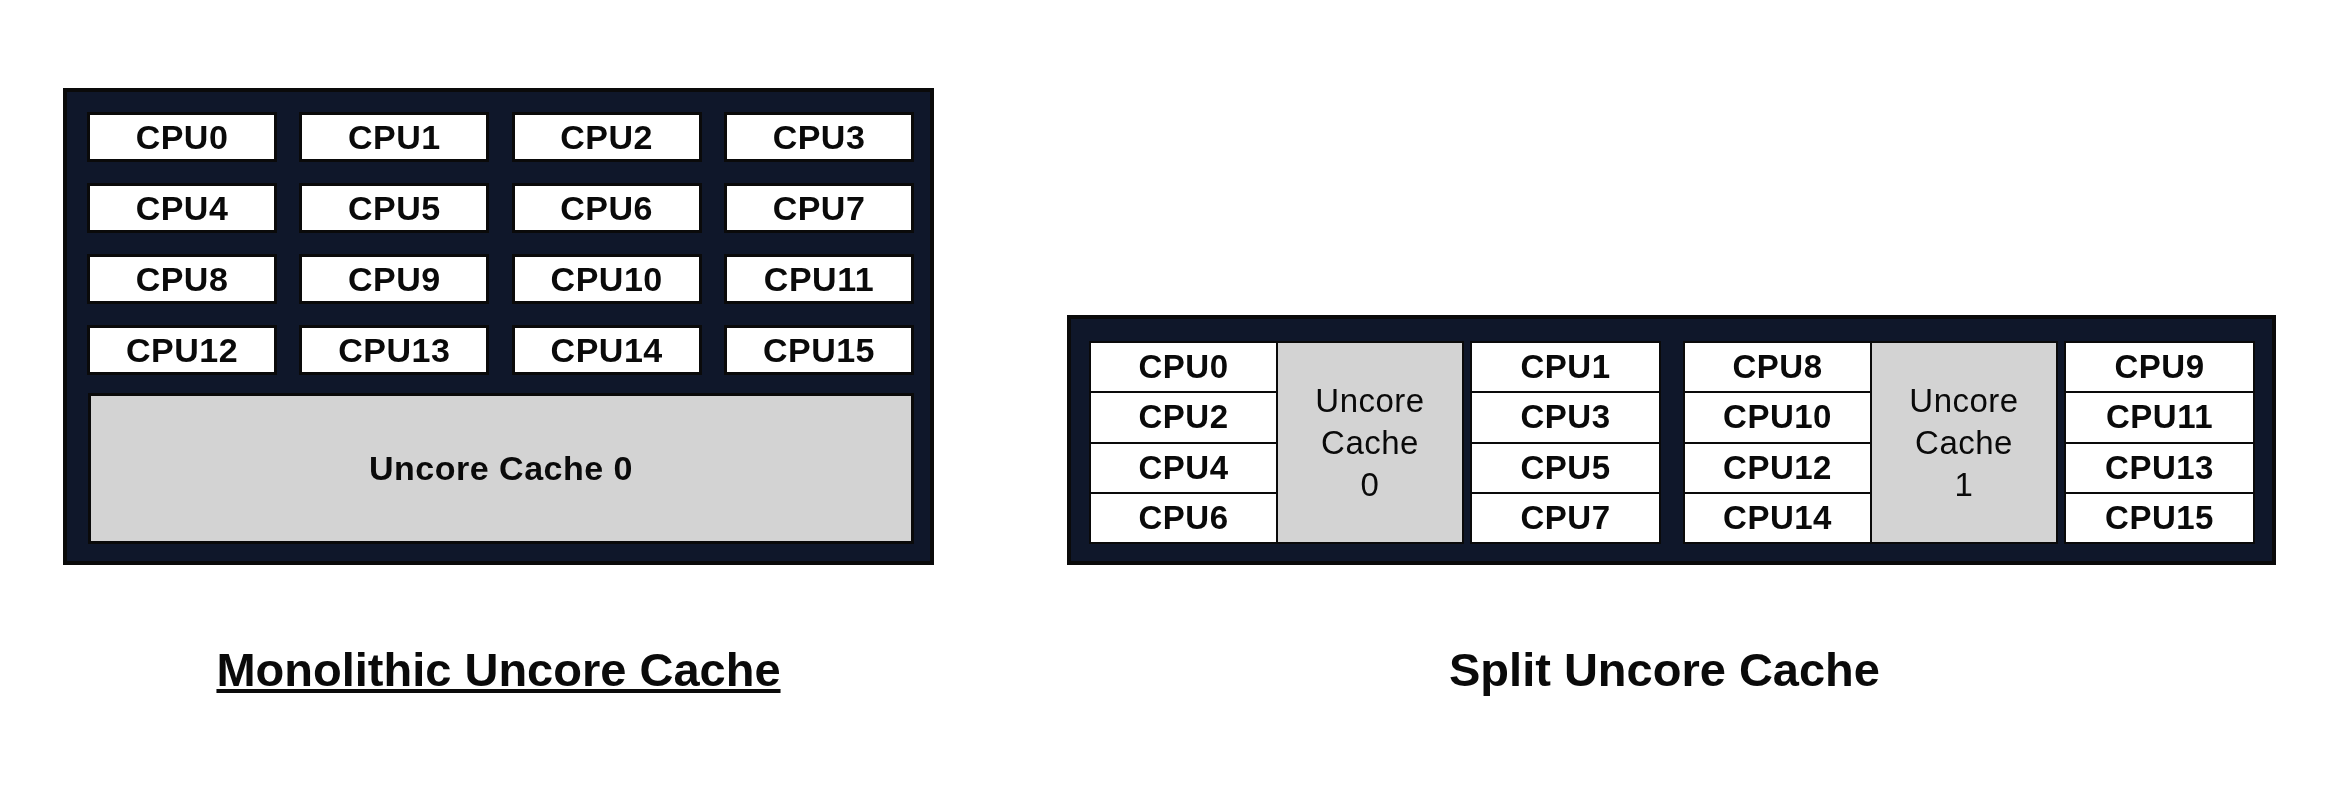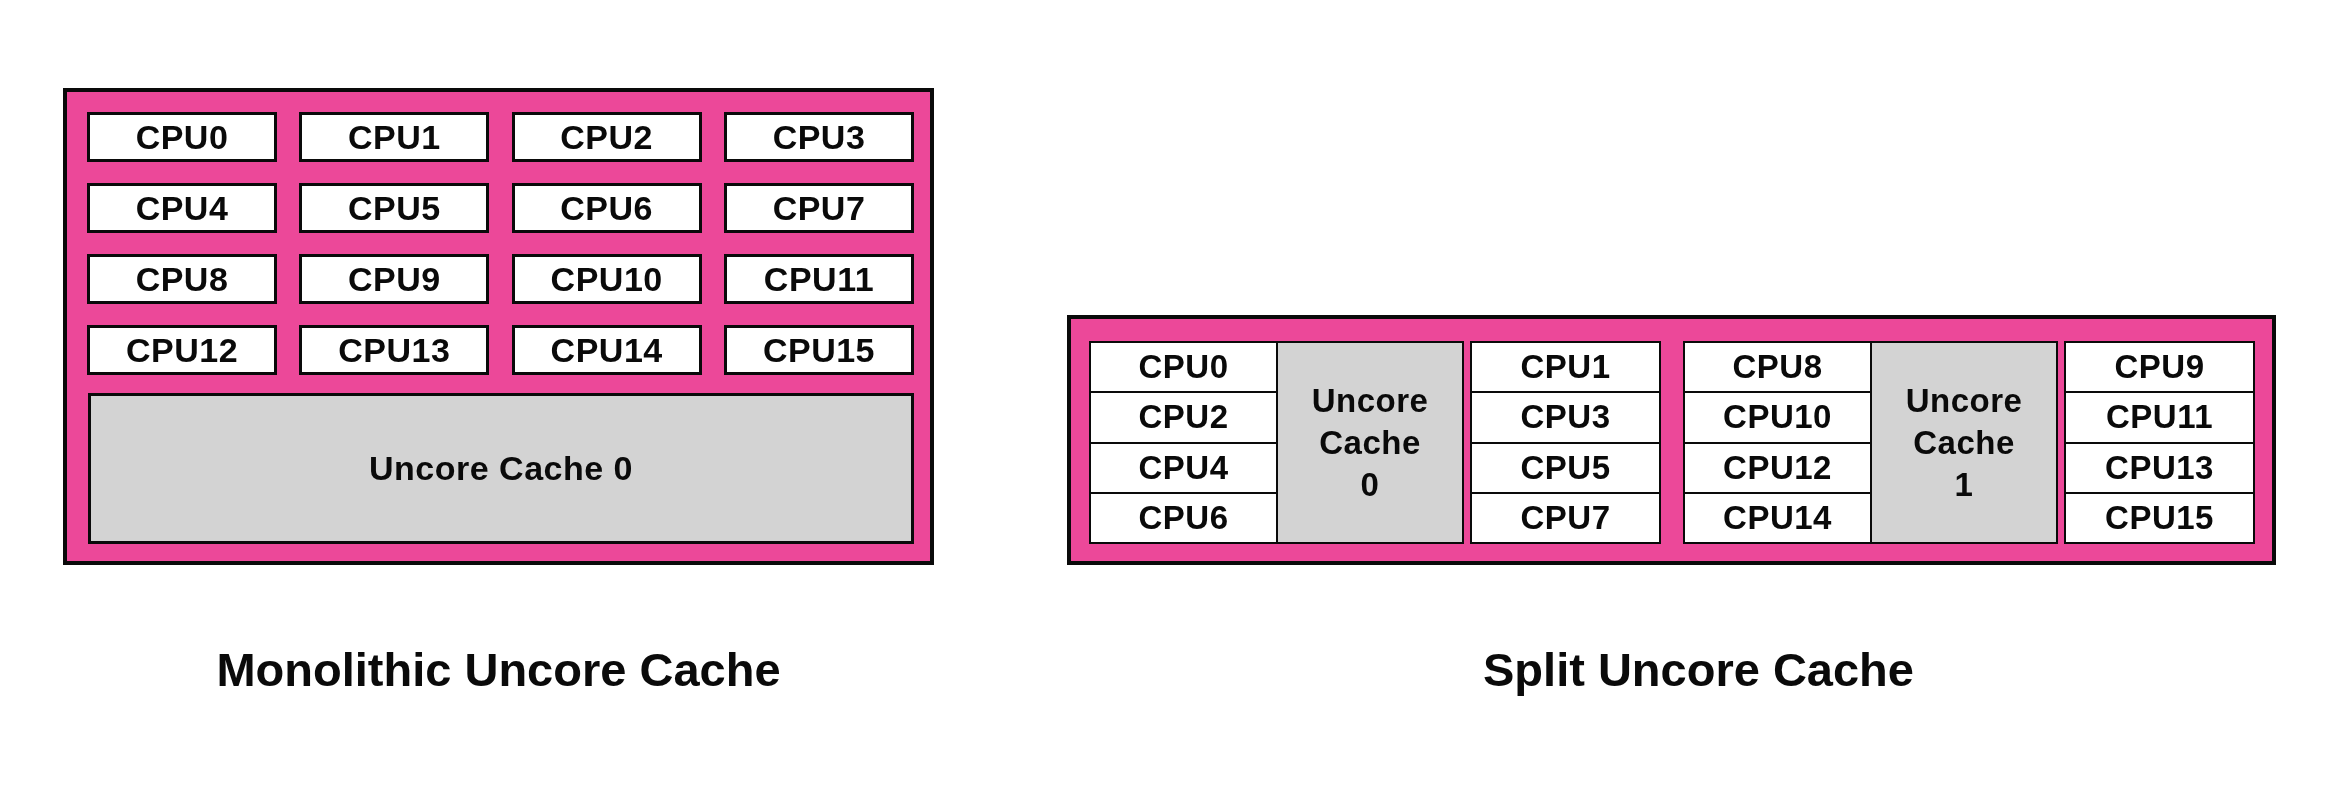--- a/index.html
+++ b/index.html
@@ -10,21 +10,21 @@
   }
   html,body{margin:0;padding:0;}
   body{
     width:2348px;height:802px;position:relative;overflow:hidden;
     background:var(--page-bg);
     font-family:"Liberation Sans",sans-serif;
     color:var(--text);
   }
   .outer-box{
     position:absolute;box-sizing:border-box;
-    border:4px solid var(--border);background:#ec4899;
+    border:4px solid var(--border);background:#0f172a;
   }
   #mono-outer{left:63px;top:88px;width:871px;height:477px;}
   #split-outer{left:1067px;top:315px;width:1209px;height:250px;}
 
   
   .mono-grid{position:absolute;left:20px;top:20px;width:827px;}
   .mono-row{display:flex;justify-content:space-between;height:50px;margin-bottom:21px;}
   .cpu-box{
     box-sizing:border-box;width:190px;height:50px;
     border:3px solid var(--border);background:#ffffff;
@@ -49,31 +49,31 @@
     box-sizing:border-box;flex:1;margin-top:-2px;
     border:2px solid var(--border);background:#ffffff;
     display:flex;align-items:center;justify-content:center;
     font-weight:bold;font-size:33px;letter-spacing:0.5px;
   }
   .split-cell:first-child{margin-top:0;}
   .split-cache{
     box-sizing:border-box;width:188px;height:203px;margin-left:-2px;
     border:2px solid var(--border);background:var(--gray-fill);
     display:flex;flex-direction:column;align-items:center;justify-content:center;
-    font-weight:bold;font-size:33px;line-height:42px;letter-spacing:0.5px;
+    font-weight:normal;font-size:33px;line-height:42px;letter-spacing:0.5px;
     text-align:right;
   }
 
   
   .diagram-title{
     position:absolute;top:644px;text-align:center;
     font-weight:bold;font-size:47px;line-height:52px;
   }
-  #mono-title{left:63px;width:871px;}
-  #split-title{left:1094px;width:1209px;}
+  #mono-title{left:63px;width:871px;text-decoration:underline;}
+  #split-title{left:1060px;width:1209px;}
 </style>
 </head>
 <body>
 
 <div class="outer-box" id="mono-outer">
   <div class="mono-grid">
     <div class="mono-row">
       <div class="cpu-box">CPU0</div>
       <div class="cpu-box">CPU1</div>
       <div class="cpu-box">CPU2</div>

